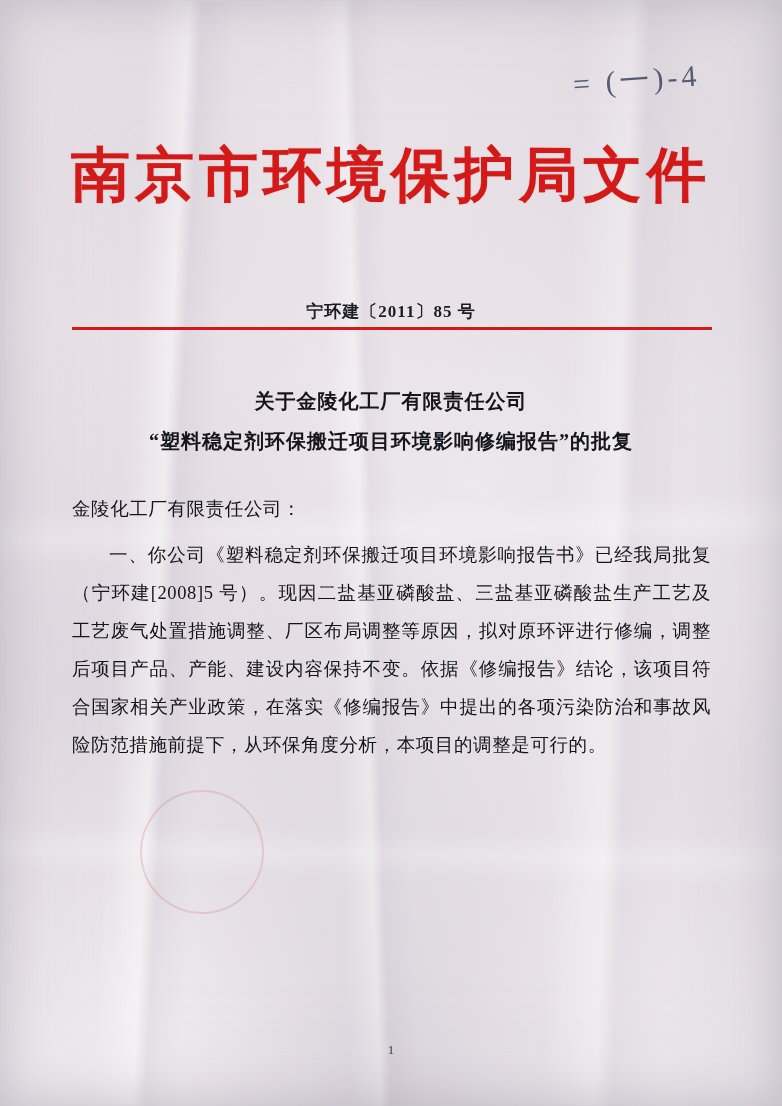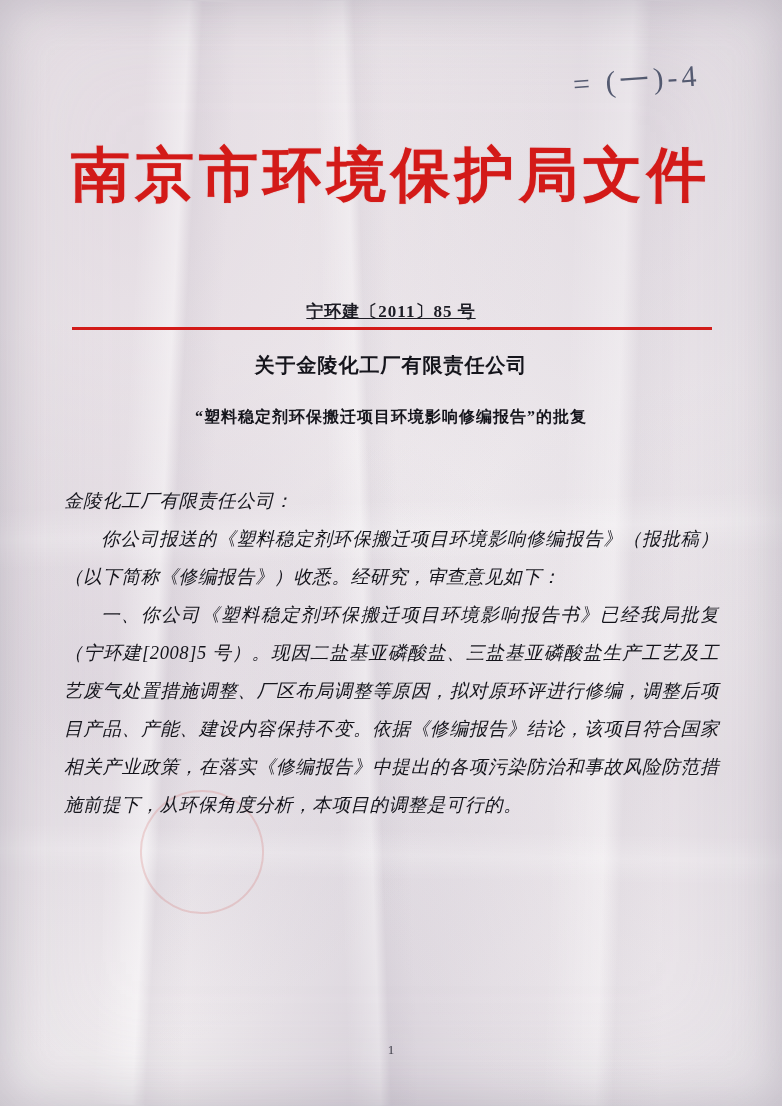--- a/index.html
+++ b/index.html
@@ -81,57 +81,56 @@
   
   .docnum {
     position: absolute;
     left: 0; right: 0;
     top: 300px;
     text-align: center;
     font-size: 17px;
     font-weight: bold;
     color: #1c1c24;
     letter-spacing: 1px;
-    text-decoration: underline;
   }
   .redline {
     position: absolute;
     left: 72px;
     width: 640px;
     top: 327px;
     height: 3px;
     background: #d31a18;
   }
 
   
   .title-block {
     position: absolute;
     left: 60px;
     width: 662px;
-    top: 352px;
+    top: 388px;
     text-align: center;
     color: #15151c;
     font-weight: bold;
   }
   .title-line1 { font-size: 20px; letter-spacing: 1px; }
-  .title-line2 { font-size: 16px; letter-spacing: 1px; margin-top: 28px; }
+  .title-line2 { font-size: 20px; letter-spacing: 1px; margin-top: 13px; }
 
   
   .body {
     position: absolute;
     left: 64px;
     width: 655px;
     top: 482px;
     color: #14141b;
     font-size: 18.5px;
     line-height: 38px;
     letter-spacing: 0.6px;
     text-align: justify;
   }
-  .body p { margin: 0; font-style: italic; }
+  .body p { margin: 8px; }
   .indent { text-indent: 2em; }
 
   
   .stamp-ghost {
     position: absolute;
     left: 140px;
     top: 790px;
     width: 120px;
     height: 120px;
     border: 2px solid rgba(206,70,66,0.18);
@@ -169,20 +168,19 @@
   <div class="docnum">宁环建〔2011〕85 号</div>
   <div class="redline"></div>
 
   <div class="title-block">
     <div class="title-line1">关于金陵化工厂有限责任公司</div>
     <div class="title-line2">“塑料稳定剂环保搬迁项目环境影响修编报告”的批复</div>
   </div>
 
   <div class="body">
     <p>金陵化工厂有限责任公司：</p>
-    <p class="indent">你公司报送的《塑料稳定剂环保搬迁项目环境影响修编报告》（报批稿）（以下简称《修编报告》）收悉。经研究，审查意见如下：</p>
     <p class="indent">一、你公司《塑料稳定剂环保搬迁项目环境影响报告书》已经我局批复（宁环建[2008]5 号）。现因二盐基亚磷酸盐、三盐基亚磷酸盐生产工艺及工艺废气处置措施调整、厂区布局调整等原因，拟对原环评进行修编，调整后项目产品、产能、建设内容保持不变。依据《修编报告》结论，该项目符合国家相关产业政策，在落实《修编报告》中提出的各项污染防治和事故风险防范措施前提下，从环保角度分析，本项目的调整是可行的。</p>
   </div>
 
   <div class="pageno">1</div>
 
   <div class="edge-shadow"></div>
 </div>
 
 </body></html>

